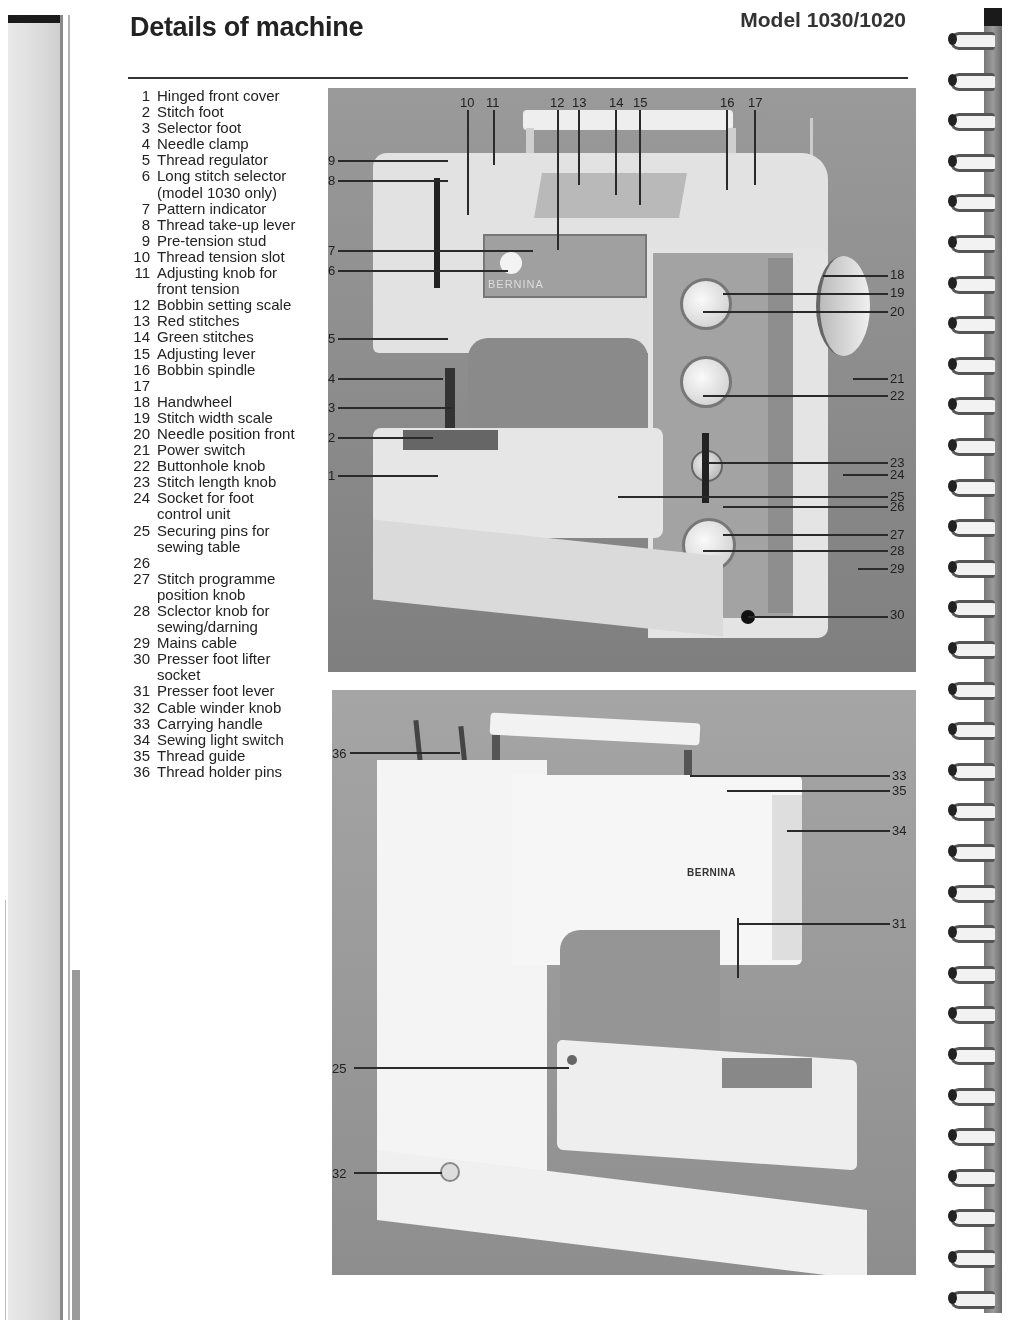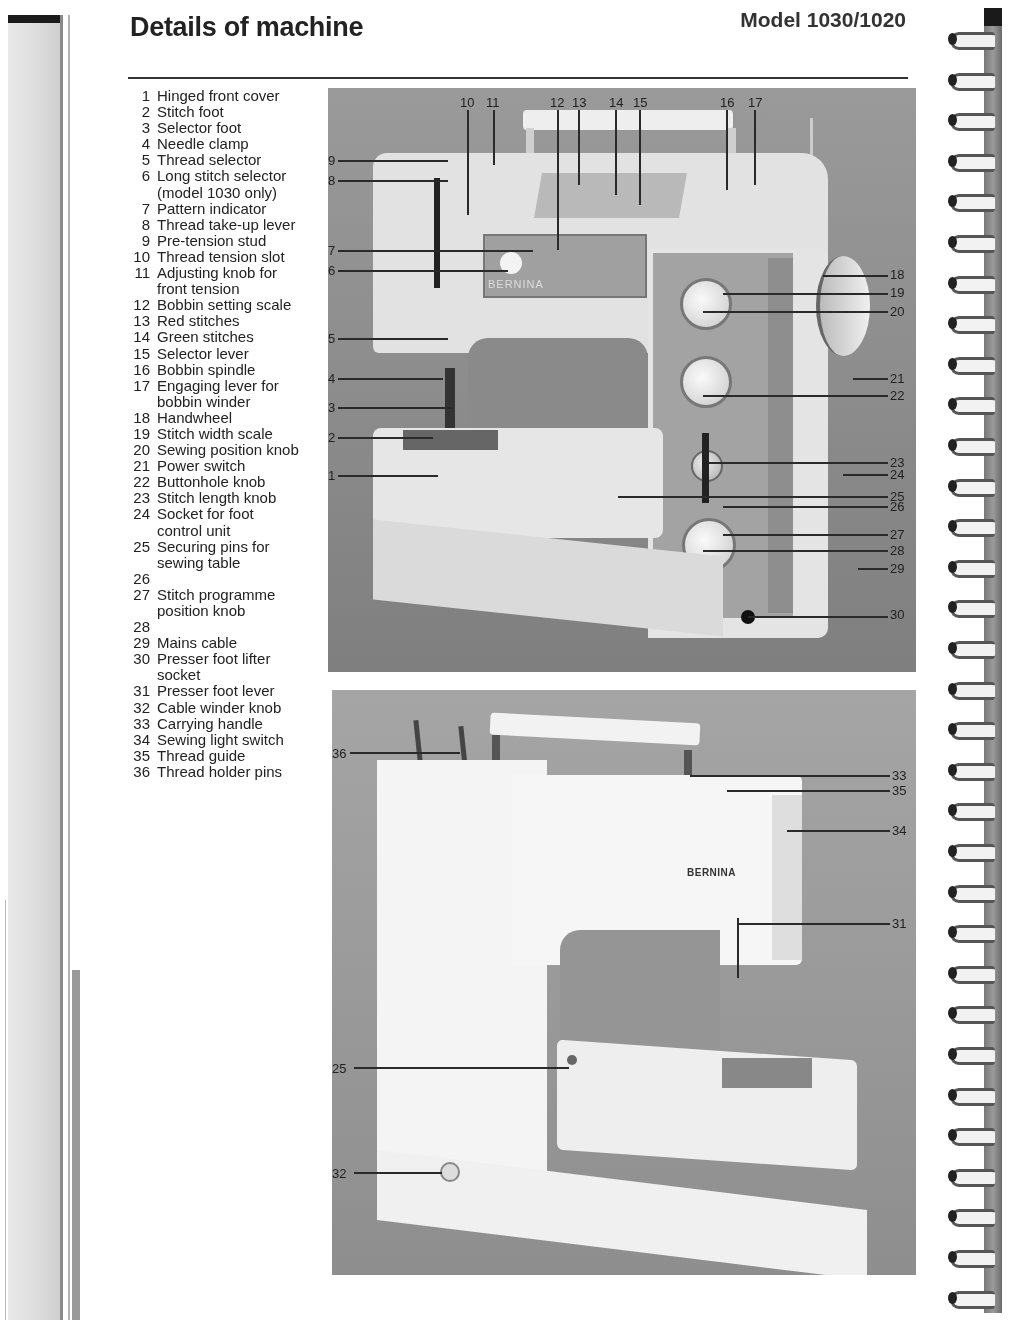--- a/index.html
+++ b/index.html
@@ -61,21 +61,21 @@
     <div class="part">
       <span class="num">3</span>
       <span class="lbl">Selector foot</span>
     </div>
     <div class="part">
       <span class="num">4</span>
       <span class="lbl">Needle clamp</span>
     </div>
     <div class="part">
       <span class="num">5</span>
-      <span class="lbl">Thread selector</span>
+      <span class="lbl">Thread regulator</span>
     </div>
     <div class="part">
       <span class="num">6</span>
       <span class="lbl">Long stitch selector
 (model 1030 only)</span>
     </div>
     <div class="part">
       <span class="num">7</span>
       <span class="lbl">Pattern indicator</span>
     </div>
@@ -103,42 +103,40 @@
     <div class="part">
       <span class="num">13</span>
       <span class="lbl">Red stitches</span>
     </div>
     <div class="part">
       <span class="num">14</span>
       <span class="lbl">Green stitches</span>
     </div>
     <div class="part">
       <span class="num">15</span>
-      <span class="lbl">Selector lever</span>
+      <span class="lbl">Adjusting lever</span>
     </div>
     <div class="part">
       <span class="num">16</span>
       <span class="lbl">Bobbin spindle</span>
     </div>
     <div class="part">
       <span class="num">17</span>
-      <span class="lbl">Engaging lever for
-bobbin winder</span>
     </div>
     <div class="part">
       <span class="num">18</span>
       <span class="lbl">Handwheel</span>
     </div>
     <div class="part">
       <span class="num">19</span>
       <span class="lbl">Stitch width scale</span>
     </div>
     <div class="part">
       <span class="num">20</span>
-      <span class="lbl">Sewing position knob</span>
+      <span class="lbl">Needle position front</span>
     </div>
     <div class="part">
       <span class="num">21</span>
       <span class="lbl">Power switch</span>
     </div>
     <div class="part">
       <span class="num">22</span>
       <span class="lbl">Buttonhole knob</span>
     </div>
     <div class="part">
@@ -158,20 +156,22 @@
     <div class="part">
       <span class="num">26</span>
     </div>
     <div class="part">
       <span class="num">27</span>
       <span class="lbl">Stitch programme
 position knob</span>
     </div>
     <div class="part">
       <span class="num">28</span>
+      <span class="lbl">Sclector knob for
+sewing/darning</span>
     </div>
     <div class="part">
       <span class="num">29</span>
       <span class="lbl">Mains cable</span>
     </div>
     <div class="part">
       <span class="num">30</span>
       <span class="lbl">Presser foot lifter
 socket</span>
     </div>

